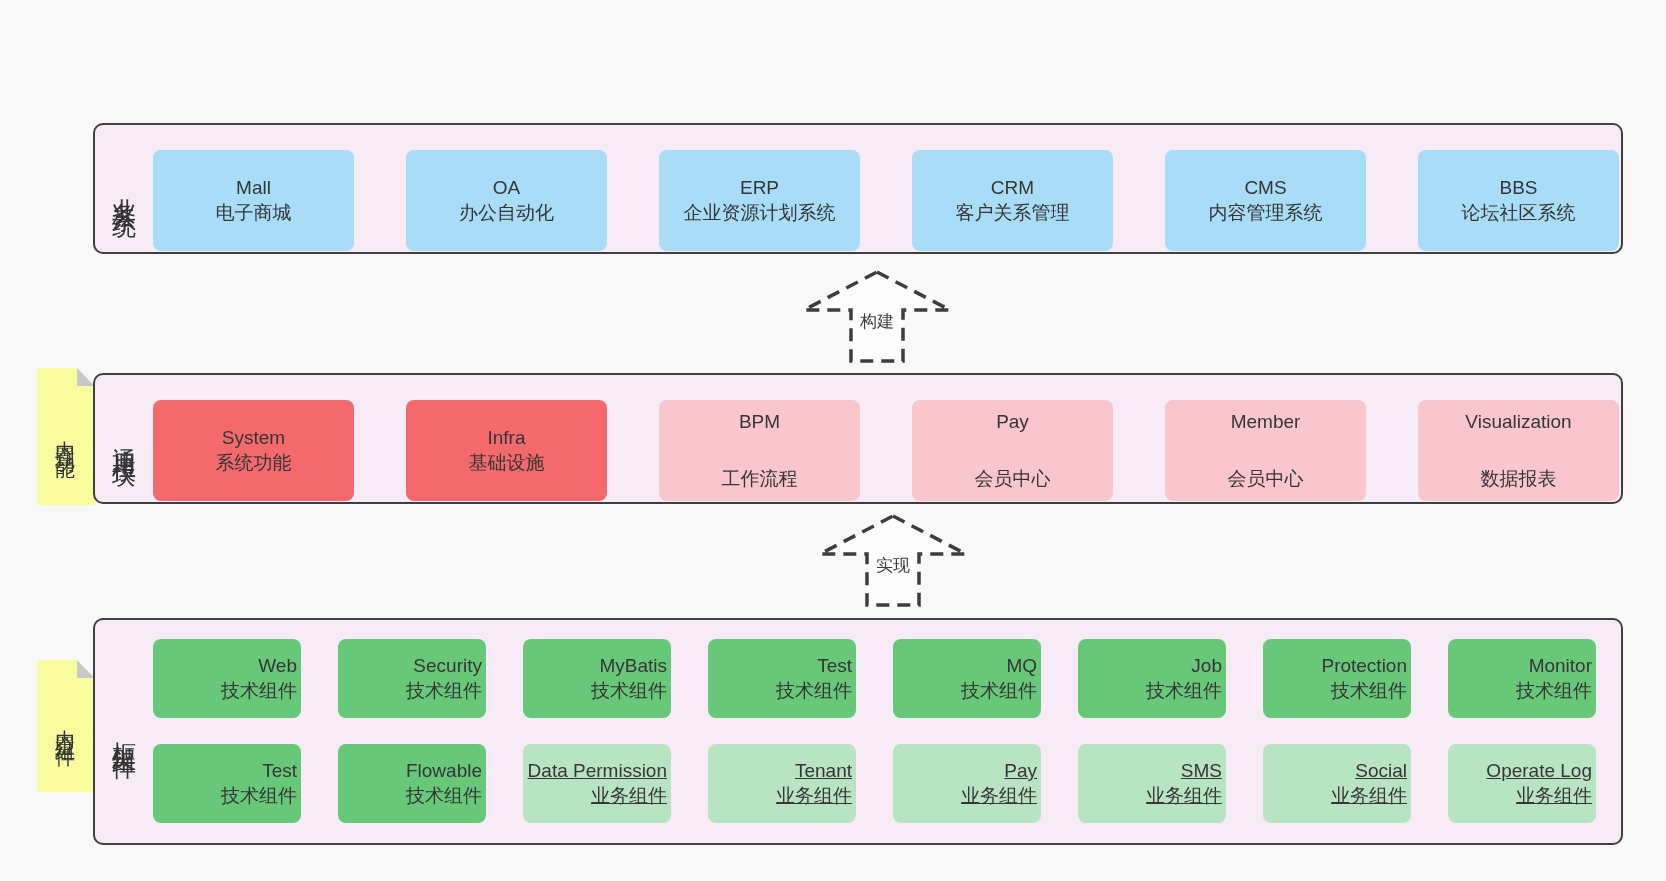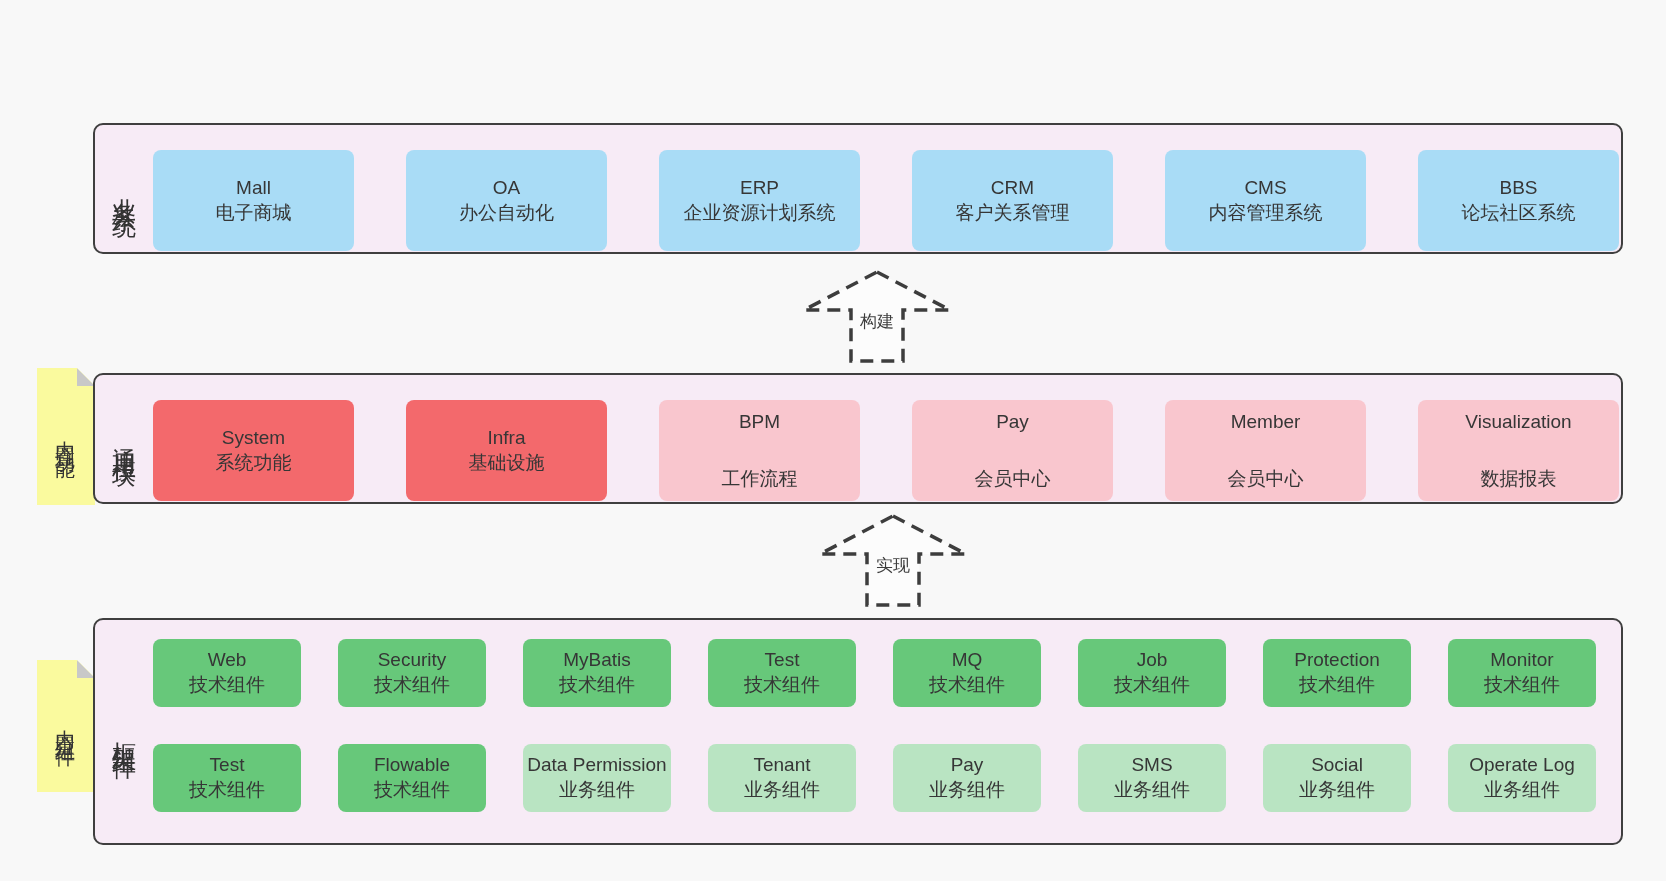--- a/index.html
+++ b/index.html
@@ -29,26 +29,26 @@
   .row8{ gap:37px; }
   .row8.r1{ top:19px; }
   .row8.r2{ top:124px; }
   .box{
     border-radius:8px; display:flex; flex-direction:column;
     align-items:center; justify-content:center; text-align:center;
     font-size:19px; line-height:1.3; color:#363636; box-sizing:border-box;
     padding:2px 4px;
   }
   .row6 .box{ width:201px; height:101px; }
-  .row8 .box{ width:148px; height:68px; }
+  .row8 .box{ width:148px; height:79px;align-items:flex-end; }
   .blue{ background:#a9dcf6; }
   .red{ background:#f3696c; }
   .pink{ background:#f9c6ce;gap:32px; }
   .green{ background:#67c87a; }
-  .green-light{ background:#b9e4c2; }
+  .green-light{ background:#b9e4c2;text-decoration:underline; }
   .sticky{
     position:absolute; left:37px; width:58px; background:#fafa9e;
     clip-path:polygon(0 0, calc(100% - 18px) 0, 100% 18px, 100% 100%, 0 100%);
     display:flex; align-items:center; justify-content:center;
   }
   .sticky .fold{
     position:absolute; top:0; right:0; width:18px; height:18px;
     background:#c8c8c8; clip-path:polygon(0 0, 100% 100%, 0 100%);
   }
   .sticky-1{ top:368px; height:137px; }

